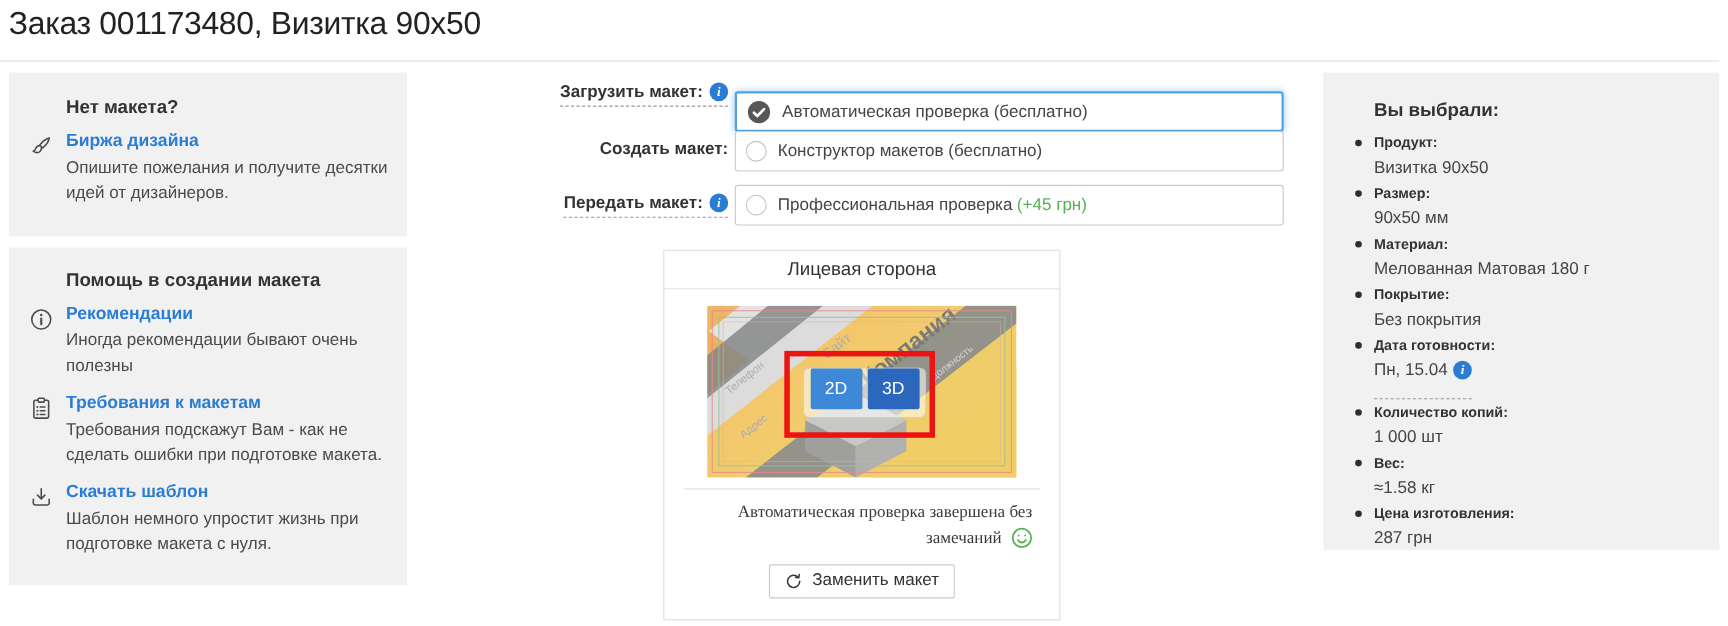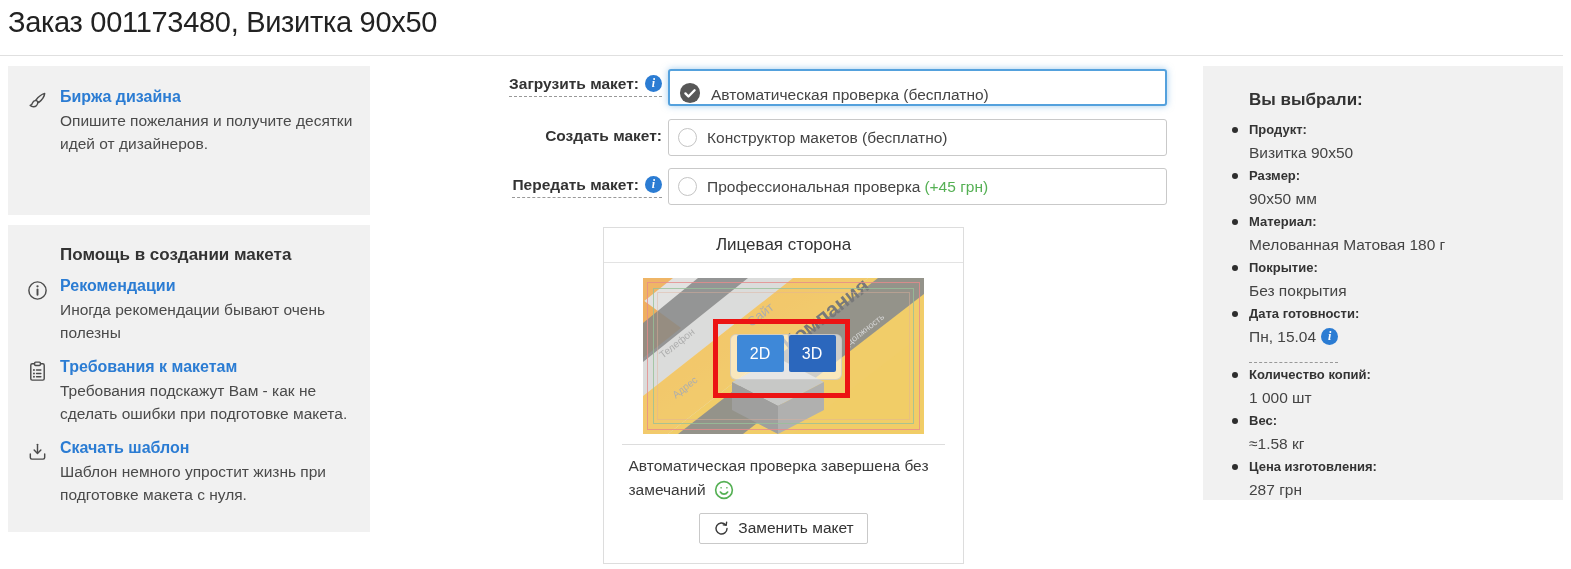--- a/index.html
+++ b/index.html
@@ -35,40 +35,41 @@
   
   #preview-card { left:603px; top:227px; width:361px; height:337px; background:#fff; border:1px solid #ddd; }
   #preview-header { height:35px; line-height:34px; text-align:center; font-size:17px; color:#333; border-bottom:1px solid #e3e3e3; }
   #artwork-wrap { position:relative; width:281px; height:156px; margin:15px auto 0; }
   #red-highlight { position:absolute; left:70px; top:41px; width:137px; height:79px; border:5px solid #ec1313; }
   #view-toggle { position:absolute; left:87px; top:56px; width:112px; height:46px; background:rgba(255,255,255,.55); border:1px solid rgba(190,190,190,.6); border-radius:6px; display:flex; justify-content:center; gap:5px; }
   .view-btn { width:47px; height:37px; color:#fff; font-size:16px; display:flex; align-items:center; justify-content:center; border:none; cursor:pointer; border-radius:2px; }
   #btn-2d { background:#3e88d8; }
   #btn-3d { background:#2b67bd; }
   #card-divider { margin:10px 18px 0; border-top:1px solid #ddd; }
-  #check-status { margin:9px auto 0; max-width:310px; text-align:left; font-size:15.5px; line-height:24px; color:#3a3a3a; }
+  #check-status { margin:9px auto 0; max-width:310px; text-align:right; font-size:15.5px; line-height:24px; color:#3a3a3a;font-family:Liberation Serif, serif; }
   #check-status svg { vertical-align:-5px; margin-left:4px; }
   #replace-btn { display:flex; align-items:center; gap:8px; margin:11px auto 0; padding:5px 13px 6px; background:#fff; border:1px solid #c9c9c9; border-radius:2px; font-size:15.5px; color:#333; cursor:pointer; font-family:inherit; }
 
   
   #panel-summary { left:1203px; top:66px; width:360px; height:434px; padding:24px 20px 0 20px; }
   #panel-summary h2 { margin-left:26px; margin-bottom:8px; }
   .sum-item { position:relative; padding-left:26px; }
   .sum-item::before { content:""; position:absolute; left:9px; top:9px; width:6px; height:6px; border-radius:50%; background:#2e2e2e; }
   .sum-item .lbl { font-weight:700; font-size:13px; line-height:23px; color:#333; }
   .sum-item .val { font-size:15.5px; line-height:23px; color:#444; }
   .dash-wrap { display:inline-flex; align-items:center; gap:5px; border-bottom:1px dashed #999; padding-bottom:14px; }
 </style>
 </head>
 <body>
 
 <h1 id="page-title" class="abs">Заказ 001173480, Визитка 90x50</h1>
 <div id="title-divider" class="abs"></div>
 
 <div id="panel-no-layout" class="abs panel">
+  <h2>Нет макета?</h2>
   <div class="help-item">
     <span class="ico">
       <svg viewBox="0 0 24 24" fill="none" stroke="#4c4c4c" stroke-width="1.5" stroke-linejoin="round" stroke-linecap="round">
         <path d="M19.5 3.5c-2.6.7-6.6 3.6-9.1 6.9l2.7 2.7c3.3-2.5 6.2-6.6 6.4-9.6z"></path>
         <path d="M10 10.9c-1.9.2-2.8 1.2-3.2 2.6-.3 1.2-.8 2.1-2.4 2.7 1.8 1.6 4.8 1.7 6.4.2 1.2-1.1 1.6-2.4 1.4-3.6"></path>
       </svg>
     </span>
     <div>
       <a href="#">Биржа дизайна</a>
       <p>Опишите пожелания и получите десятки идей от дизайнеров.</p>
@@ -122,21 +123,21 @@
     </div>
   </div>
 </div>
 
 <div class="abs opt-label" style="top:67px;">
   <span class="opt-label-inner">
     <span>Загрузить макет:</span>
     <span class="info-badge">i</span>
   </span>
 </div>
-<div class="abs opt-box selected" style="top:69px;align-items:flex-end;">
+<div class="abs opt-box selected" style="top:83px;">
   <svg class="check-circle" viewBox="0 0 24 24">
     <circle cx="12" cy="12" r="11" fill="#575757"></circle>
     <path d="M7 12.5l3.3 3.3L17 9" stroke="#fff" stroke-width="2.6" fill="none" stroke-linecap="round" stroke-linejoin="round"></path>
   </svg>
   <span>Автоматическая проверка (бесплатно)</span>
 </div>
 
 <div class="abs opt-label" style="top:119px;">
   <span class="opt-label-inner no-dash">
     <span>Создать макет:</span>

